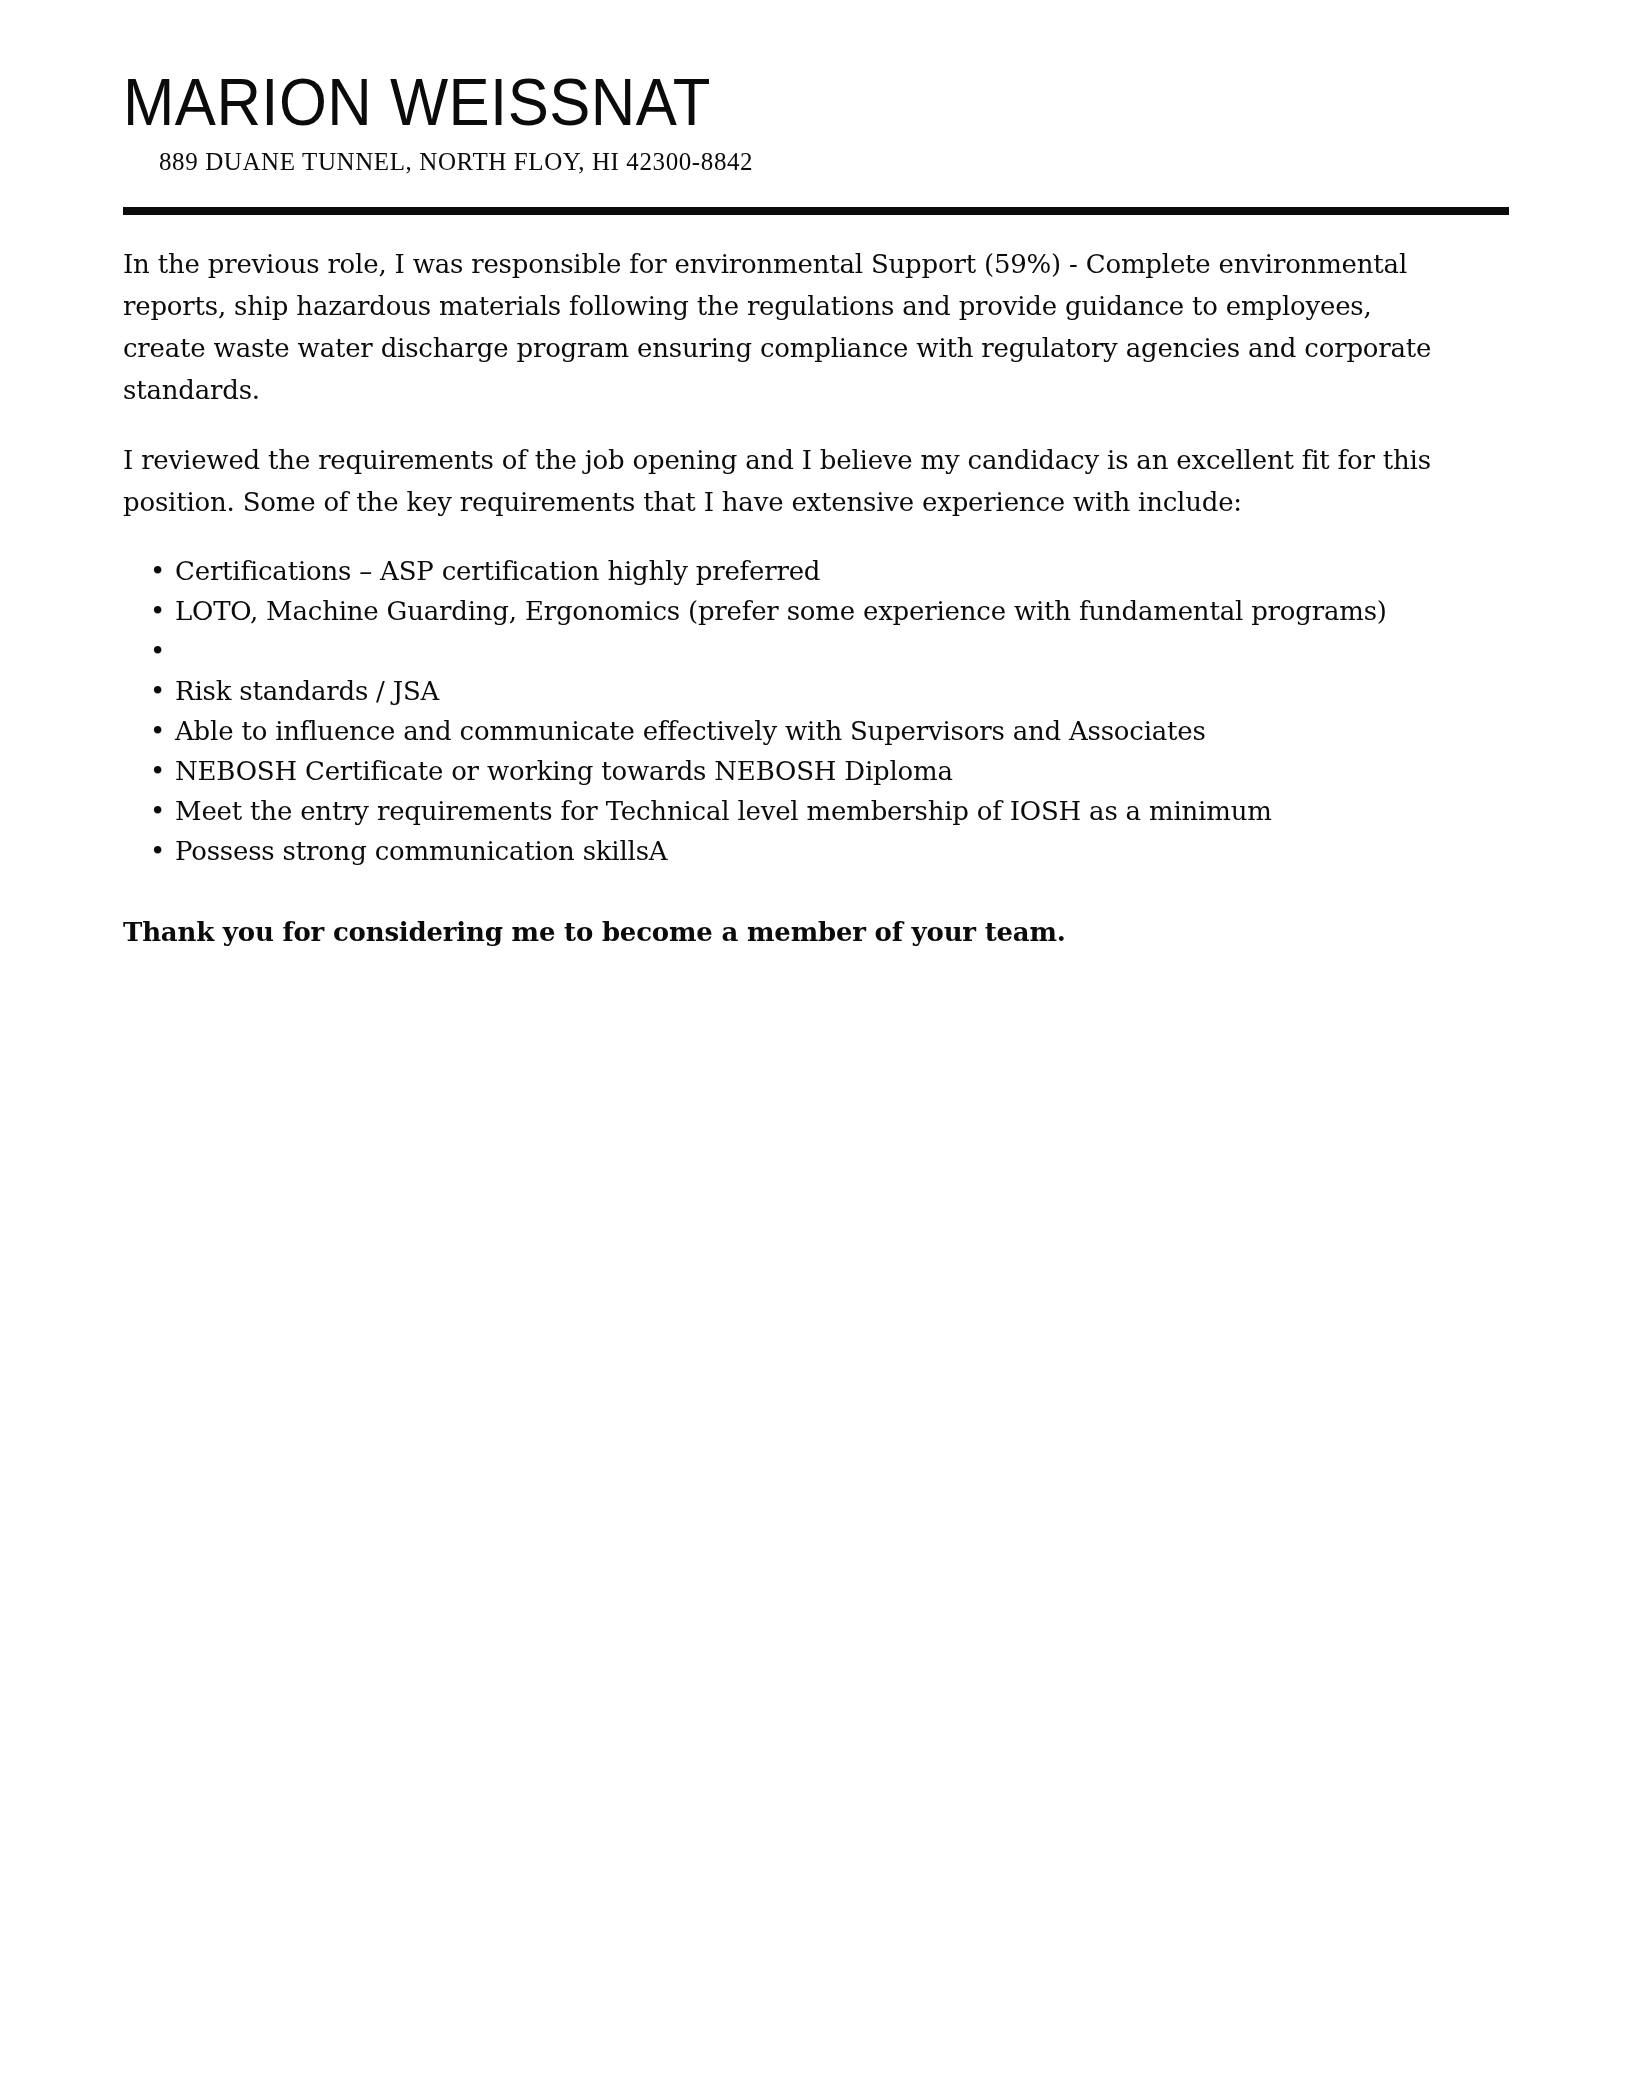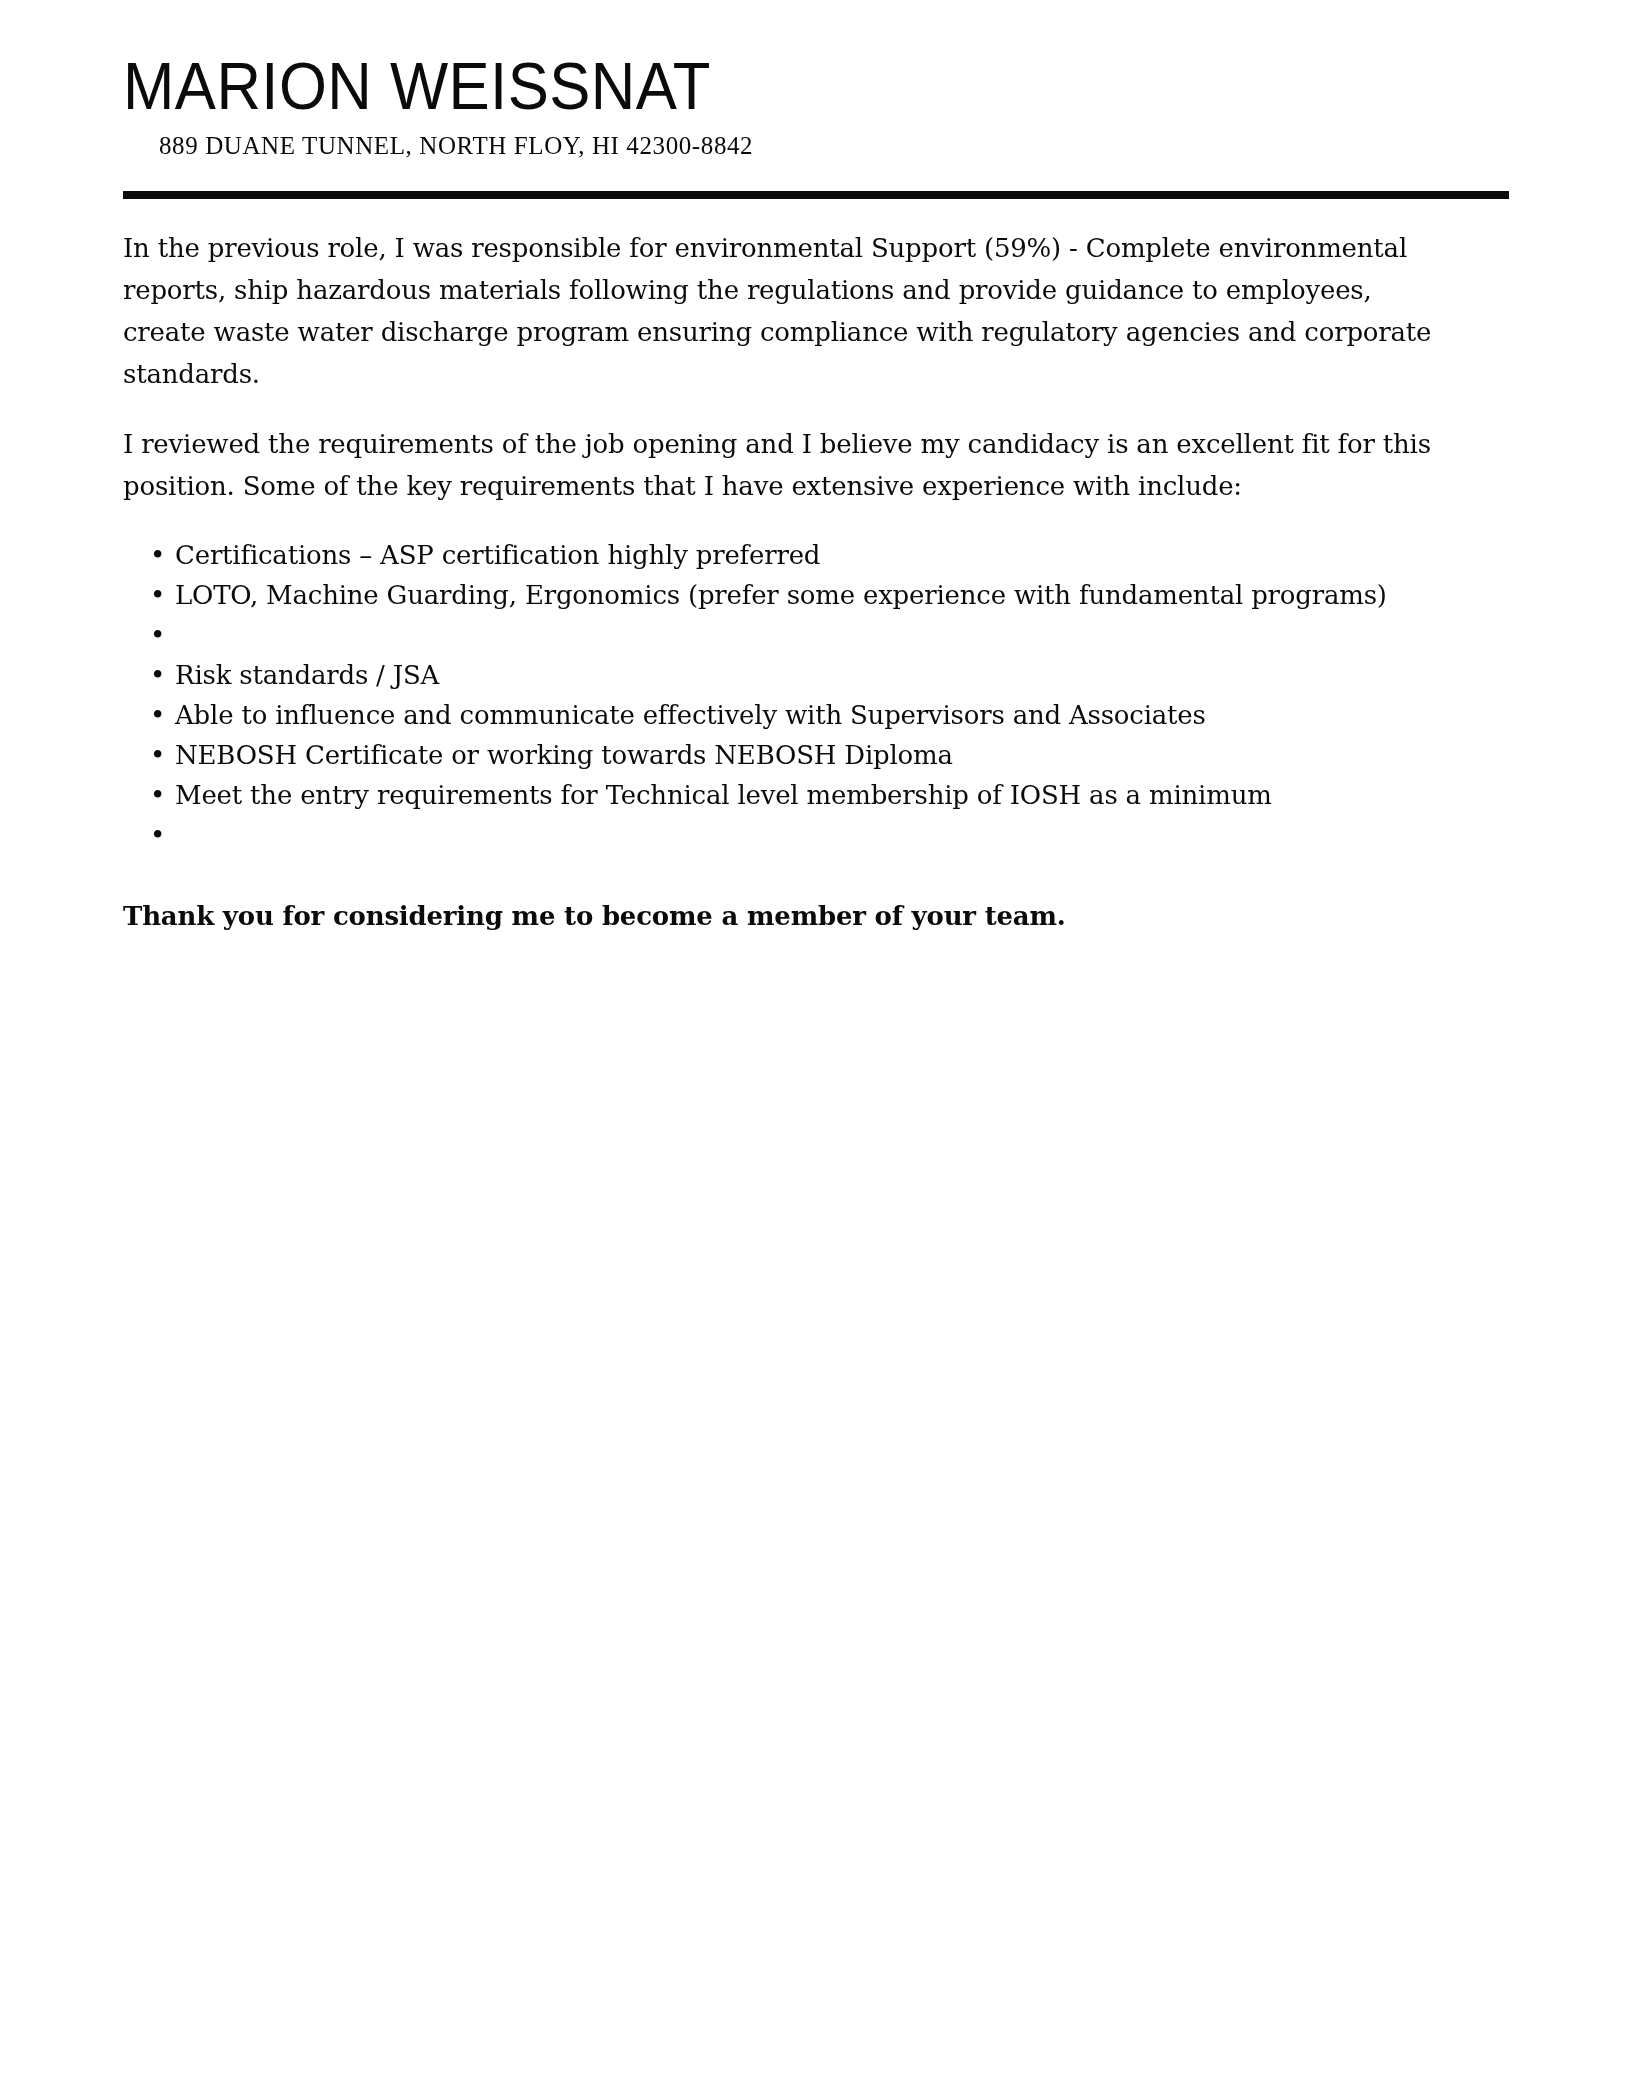--- a/index.html
+++ b/index.html
@@ -1,21 +1,21 @@
 <!DOCTYPE html>
 <html><head>
 <meta charset="utf-8">
 <style>
   html, body { margin: 0; padding: 0; background: #ffffff; }
   .page {
     position: relative;
     width: 1632px;
     height: 2098px;
     box-sizing: border-box;
-    padding: 52px 123px 0 123px;
+    padding: 68px 123px 0 123px;
     background: #ffffff;
     color: #0b0b0b;
     font-family: "DejaVu Serif", serif;
   }
   .sender-name {
     font-family: "Liberation Sans", sans-serif;
     font-size: 67px;
     font-weight: 400;
     line-height: 67px;
     letter-spacing: 0.5px;
@@ -114,19 +114,20 @@
     <li>
       <span class="bullet">•</span>
       <span class="li-text">NEBOSH Certificate or working towards NEBOSH Diploma</span>
     </li>
     <li>
       <span class="bullet">•</span>
       <span class="li-text">Meet the entry requirements for Technical level membership of IOSH as a minimum</span>
     </li>
     <li>
       <span class="bullet">•</span>
+      <span class="li-text">Possess strong communication skillsA</span>
     </li>
   </ul>
 
   <div class="body-text closing-statement">Thank you for considering me to become a member of your team.</div>
 
 
 </div>
 
 </body></html>

